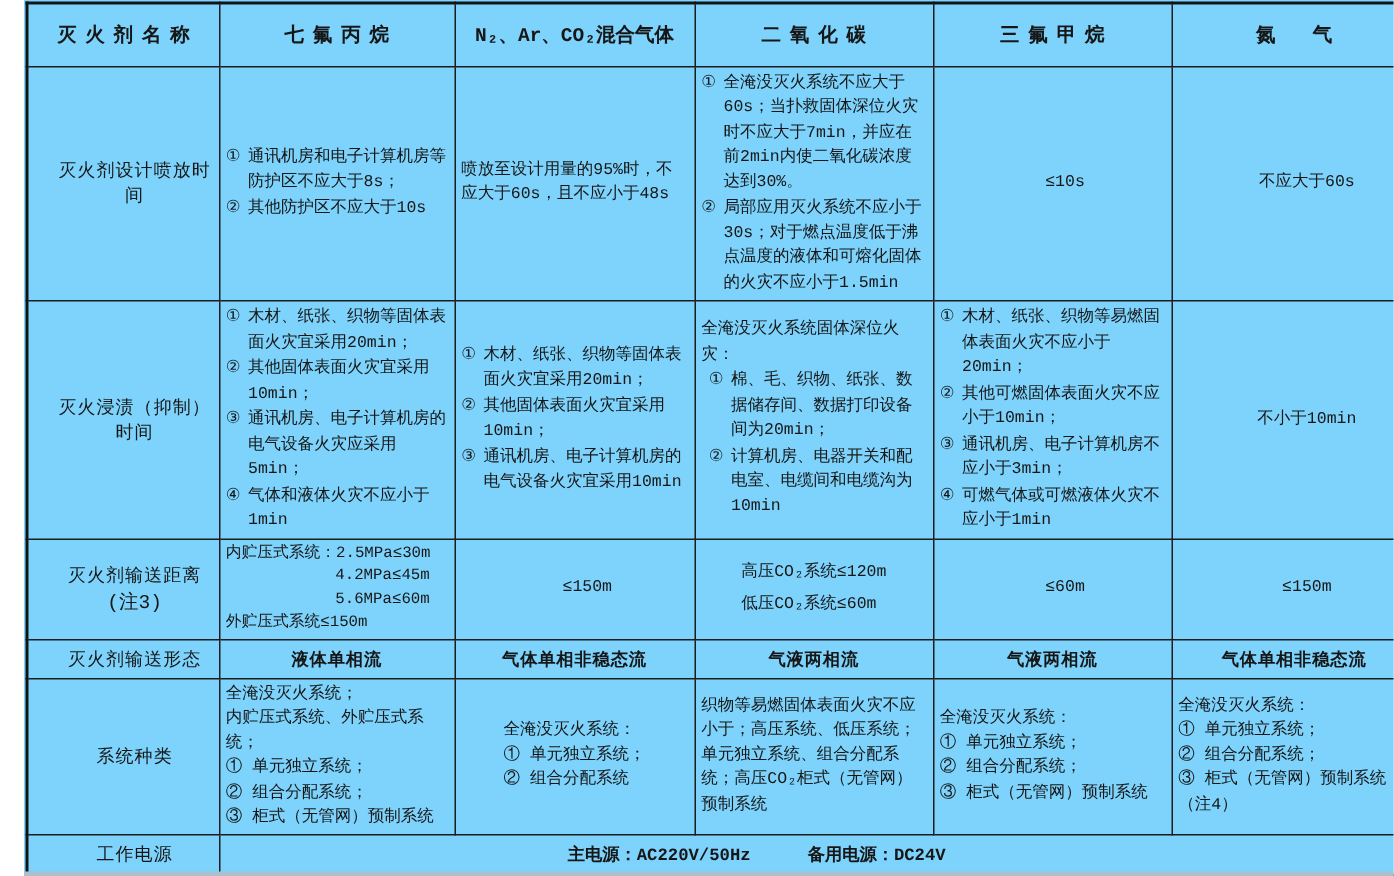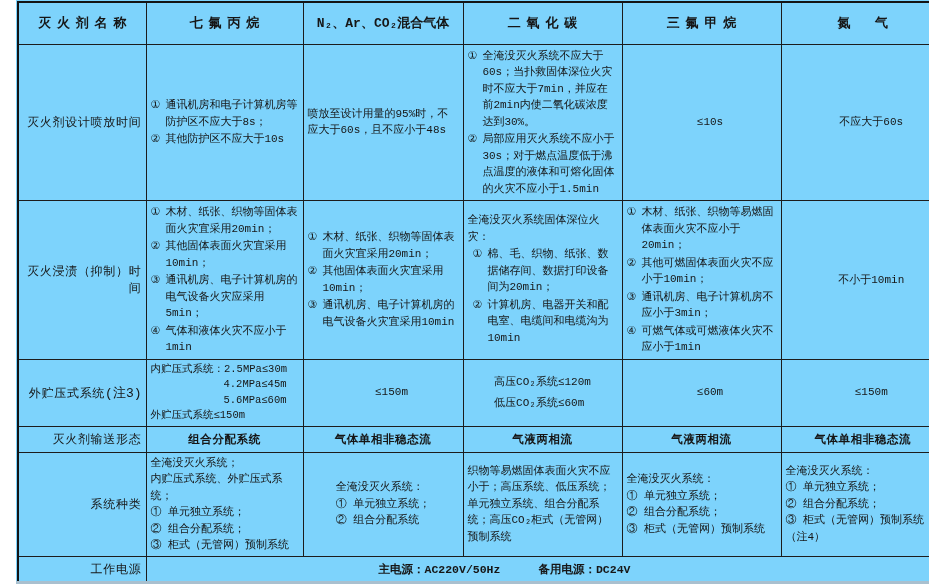--- a/index.html
+++ b/index.html
@@ -6,21 +6,21 @@
   .page{position:relative;width:929px;height:584px;background:#7dd3fc;overflow:hidden;
         font-family:Liberation Mono, monospace;color:#161616;margin-left:16px;}
   .scan-strip{position:absolute;left:0;right:0;bottom:0;height:3px;background:#a9c0cf;}
   table{border-collapse:collapse;table-layout:fixed;width:927px;height:578px;margin:1px;
         border:2px solid #141414;}
   td,th{border:1.4px solid #1c1c1c;padding:2px 4px;vertical-align:middle;font-weight:normal;overflow:hidden;}
   tr.r-head{height:42px;} tr.r1{height:151px;} tr.r2{height:153px;} tr.r3{height:67px;}
   tr.r4{height:26px;} tr.r5{height:86px;} tr.r6{height:27px;} tr.r7{height:26px;}
   th{font-size:13px;font-weight:bold;text-align:center;}
   .sp{letter-spacing:0.45em;text-indent:0.45em;}
-  .rowlabel{font-size:12px;text-align:right;padding-left:4px;letter-spacing:0.06em;}
+  .rowlabel{font-size:12px;text-align:center;padding-left:19px;letter-spacing:0.06em;}
   .note{font-size:13px;letter-spacing:0;}
   .body{font-size:11px;line-height:1.5;text-align:left;}
   .li{display:flex;gap:5px;align-items:flex-start;margin:1px 0;}
   .mk{flex:0 0 auto;}
   .tx{flex:1;}
   .center{text-align:center;padding-left:21px;}
   .pre{white-space:pre-line;}
   .fitblock{width:fit-content;max-width:100%;margin:0 auto;text-align:left;white-space:pre-line;}
   .dist{font-size:10.5px;line-height:1.45;}
   .ind{padding-left:73px;}
@@ -143,39 +143,39 @@
             </div>
       <div class="li">
               <span class="mk">④</span>
               <span class="tx">可燃气体或可燃液体火灾不应小于1min</span>
             </div>
     </td>
     <td class="body center">不小于10min</td>
   </tr>
 
   <tr class="r3">
-    <td class="rowlabel"><span>外贮压式系统</span><span class="note">(注3)</span></td>
+    <td class="rowlabel"><span>灭火剂输送距离</span><span class="note">(注3)</span></td>
     <td class="body dist">
       <div>内贮压式系统：2.5MPa≤30m</div>
       <div class="ind">4.2MPa≤45m</div>
       <div class="ind">5.6MPa≤60m</div>
       <div>外贮压式系统≤150m</div>
     </td>
     <td class="body center">≤150m</td>
     <td class="body">
       <div class="fitblock" style="line-height:1.9">高压CO₂系统≤120m
 低压CO₂系统≤60m</div>
     </td>
     <td class="body center">≤60m</td>
     <td class="body center">≤150m</td>
   </tr>
 
   <tr class="r4">
     <td class="rowlabel">灭火剂输送形态</td>
-    <td class="flowval">组合分配系统</td>
+    <td class="flowval">液体单相流</td>
     <td class="flowval">气体单相非稳态流</td>
     <td class="flowval">气液两相流</td>
     <td class="flowval">气液两相流</td>
     <td class="flowval">气体单相非稳态流</td>
   </tr>
 
   <tr class="r5">
     <td class="rowlabel">系统种类</td>
     <td class="body pre">全淹没灭火系统；
 内贮压式系统、外贮压式系统；

